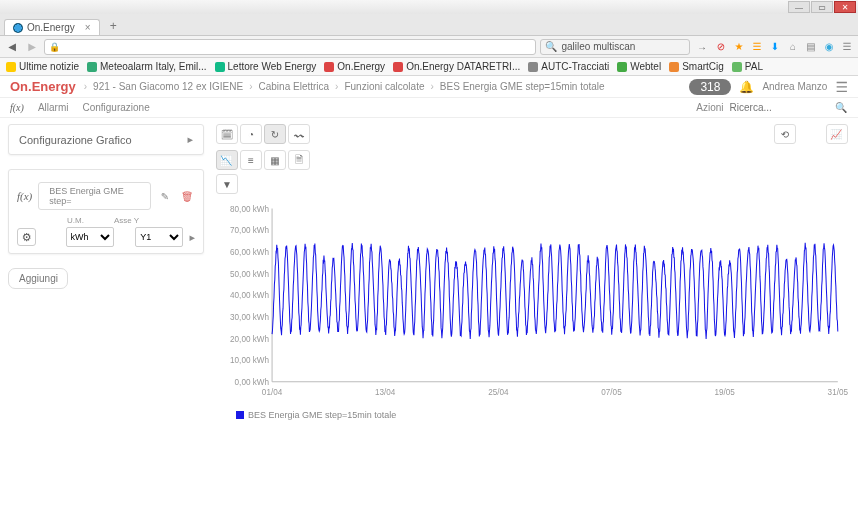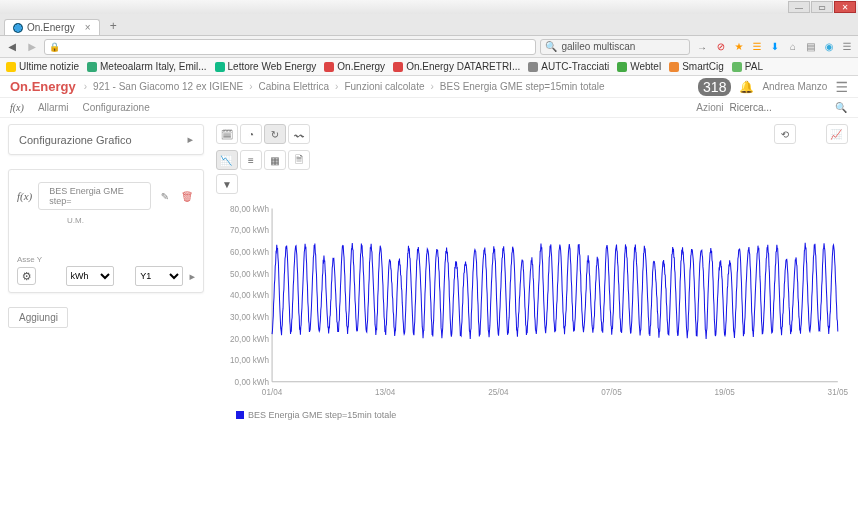--- a/index.html
+++ b/index.html
@@ -24,47 +24,47 @@
   .bkmrow { height:18px; background:#f8f8f8; border-bottom:1px solid #d8d8d8; display:flex; align-items:center; gap:8px; padding:0 6px; font-size:10px;}
   .bkmrow .bk { display:flex; align-items:center; gap:3px; color:#333;}
   .bkmrow .ic { width:10px;height:10px; border-radius:2px;}
 
   
   .apphdr { height:22px; display:flex; align-items:center; padding:0 10px; gap:8px; background:#fff; border-bottom:1px solid #eee;}
   .apphdr .logo { color:#d9534f; font-weight:600; font-size:13px;}
   .crumb { display:flex; align-items:center; gap:6px; font-size:10px; color:#888;}
   .crumb .sep { color:#bbb;}
   .apphdr .right { margin-left:auto; display:flex; align-items:center; gap:8px;}
-  .badge { background:#777; color:#fff; border-radius:8px; padding:1px 5px; font-size:14px;margin-left:32px;}
+  .badge { background:#777; color:#fff; border-radius:8px; padding:1px 11px; font-size:12px;margin-left:32px;}
   .bell { color:#d9534f; font-size:12px;}
   .user { color:#888; font-size:10px;}
   .menu { font-size:14px; color:#888;}
 
   .subhdr { height:20px; border-bottom:1px solid #eee; display:flex; align-items:center; padding:0 10px; gap:14px; font-size:10px; color:#888;}
   .subhdr .right { margin-left:auto; display:flex; align-items:center; gap:6px;}
   .search { width:100px; height:14px; border:none; font-size:10px; color:#999; outline:none;}
 
   
   .main { display:flex; height:calc(516px - 14px - 22px - 22px - 18px - 22px - 20px); }
   .sidebar { width:210px; padding:6px 6px 6px 8px; display:flex; flex-direction:column; gap:14px;}
   .panel { border:1px solid #e4e4e4; border-radius:3px; padding:8px 10px; box-shadow:0 1px 2px rgba(0,0,0,0.05); background:#fff;}
   .panel.small{ padding:6px 8px;}
   .panel h3 { font-size:11px; font-weight:500; color:#666; display:flex; align-items:center;}
   .panel h3 .caret { margin-left:auto; color:#888;}
   .crumbtext { font-size:9px; color:#999; line-height:1.3;}
   .cfgrow { display:flex; align-items:center; gap:6px; margin-top:6px;}
   .cfgrow .pill { border:1px solid #ddd; border-radius:3px; padding:3px 10px; font-size:9px; color:#888; flex:1;}
   .cfgrow .act { width:16px; text-align:center; color:#888; font-size:10px;}
   .cfgrow .act.del { color:#d9534f;}
-  .labels { display:flex; gap:30px; margin-top:6px; font-size:8px; color:#999;flex-direction:column;}
+  .labels { display:flex; gap:30px; margin-top:6px; font-size:8px; color:#999;}
   .labels span:first-child{ margin-left:50px;}
   .selrow { display:flex; align-items:center; gap:6px; margin-top:2px;}
   .selrow .ucfg { width:20px;height:18px; border:1px solid #ccc; border-radius:3px; display:flex;align-items:center;justify-content:center;}
   .selrow select { width:50px; height:20px; font-size:9px; border:1px solid #ccc; border-radius:2px; background:#fff;}
-  .addbtn { border:1px solid #ddd; border-radius:2px; padding:4px 10px; font-size:10px; color:#777; background:#fff; width:60px; text-align:center;}
+  .addbtn { border:1px solid #ddd; border-radius:7px; padding:4px 10px; font-size:10px; color:#777; background:#fff; width:60px; text-align:center;}
 
   
   .chartarea { flex:1; padding:6px 10px 6px 6px; }
   .toolbar { display:flex; gap:2px; margin-bottom:6px; position:relative;}
   .tbtn { width:22px;height:20px; border:1px solid #ddd; background:#fff; border-radius:3px; display:flex;align-items:center;justify-content:center; font-size:10px; color:#666;}
   .tbtn.active { background:#eaeaea; border-color:#ccc;}
   .toolbar .rightgrp { margin-left:auto; display:flex; gap:30px;}
   .viewbar { display:flex; gap:2px; margin-bottom:4px;}
   .plot { position:relative; height:210px; width:100%; }
   .plot svg { width:100%; height:100%; }

